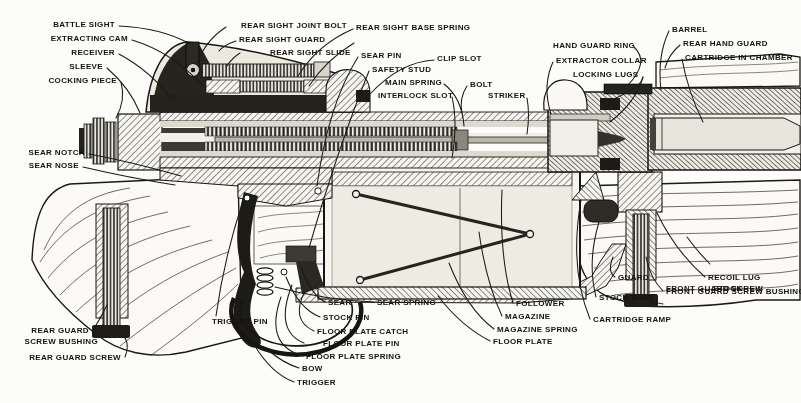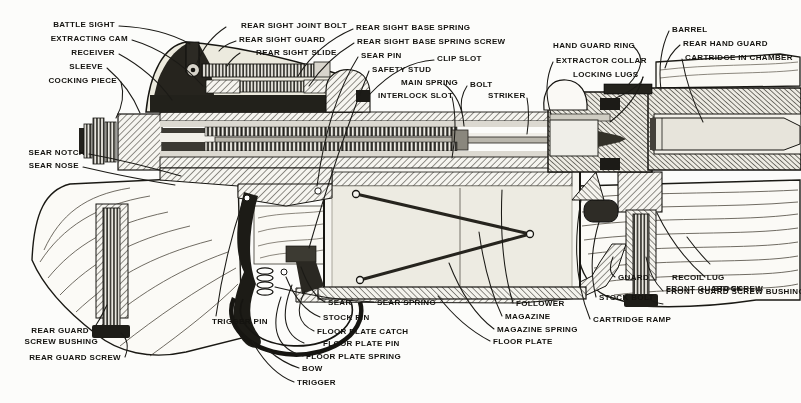--- a/index.html
+++ b/index.html
@@ -240,26 +240,25 @@
 </svg>
 
 <div id="labels-layer">
       <div class="part-label right" style="left: 115px; top: 20px;">BATTLE SIGHT</div>
       <div class="part-label right" style="left: 128px; top: 34px;">EXTRACTING CAM</div>
       <div class="part-label right" style="left: 115px; top: 48px;">RECEIVER</div>
       <div class="part-label right" style="left: 103px; top: 62px;">SLEEVE</div>
       <div class="part-label right" style="left: 117px; top: 76px;">COCKING PIECE</div>
       <div class="part-label left" style="left: 229px; top: 21px; padding-left: 12px;">REAR SIGHT JOINT BOLT</div>
       <div class="part-label left" style="left: 239px; top: 35px;">REAR SIGHT GUARD</div>
-      <div class="part-label left" style="left: 232px; top: 48px; padding-left: 24px;">REAR SIGHT SLIDE</div>
+      <div class="part-label left" style="left: 246px; top: 48px; padding-left: 24px;">REAR SIGHT SLIDE</div>
       <div class="part-label left" style="left: 356px; top: 23px;">REAR SIGHT BASE SPRING</div>
-      <div class="part-label left" style="left: 357px; top: 37px;">REAR SIGHT BASE SPRING SCREW</div>
       <div class="part-label left" style="left: 361px; top: 51px;">SEAR PIN</div>
       <div class="part-label left" style="left: 372px; top: 65px;">SAFETY STUD</div>
-      <div class="part-label left" style="left: 385px; top: 78px; margin-left: 16px;">MAIN SPRING</div>
+      <div class="part-label left" style="left: 385px; top: 78px;">MAIN SPRING</div>
       <div class="part-label left" style="left: 378px; top: 91px;">INTERLOCK SLOT</div>
       <div class="part-label left" style="left: 437px; top: 54px;">CLIP SLOT</div>
       <div class="part-label left" style="left: 470px; top: 80px;">BOLT</div>
       <div class="part-label left" style="left: 488px; top: 91px;">STRIKER</div>
       <div class="part-label left" style="left: 553px; top: 41px;">HAND GUARD RING</div>
       <div class="part-label left" style="left: 556px; top: 56px;">EXTRACTOR COLLAR</div>
       <div class="part-label left" style="left: 573px; top: 70px;">LOCKING LUGS</div>
       <div class="part-label left" style="left: 672px; top: 25px;">BARREL</div>
       <div class="part-label left" style="left: 683px; top: 39px;">REAR HAND GUARD</div>
       <div class="part-label left" style="left: 685px; top: 53px;">CARTRIDGE IN CHAMBER</div>
@@ -278,18 +277,18 @@
       <div class="part-label left" style="left: 302px; top: 364px;">BOW</div>
       <div class="part-label left" style="left: 297px; top: 378px;">TRIGGER</div>
       <div class="part-label left" style="left: 516px; top: 299px;">FOLLOWER</div>
       <div class="part-label left" style="left: 505px; top: 312px;">MAGAZINE</div>
       <div class="part-label left" style="left: 497px; top: 325px;">MAGAZINE SPRING</div>
       <div class="part-label left" style="left: 493px; top: 337px;">FLOOR PLATE</div>
       <div class="part-label left" style="left: 618px; top: 273px;">GUARD</div>
       <div class="part-label left" style="left: 599px; top: 293px;">STOCK BOLT</div>
       <div class="part-label left" style="left: 593px; top: 315px;">CARTRIDGE RAMP</div>
       <div class="part-label left" style="left: 713px; top: 260px; margin-top: 24px;">STOCK</div>
-      <div class="part-label left" style="left: 672px; top: 273px; text-align: center;">RECOIL LUG</div>
+      <div class="part-label left" style="left: 708px; top: 273px; text-align: center;">RECOIL LUG</div>
       <div class="part-label left" style="left: 666px; top: 287px;">FRONT GUARD SCREW BUSHING</div>
       <div class="part-label left" style="left: 666px; top: 284px;">FRONT GUARD SCREW</div>
     </div>
 
 </div>
 
 </body></html>

